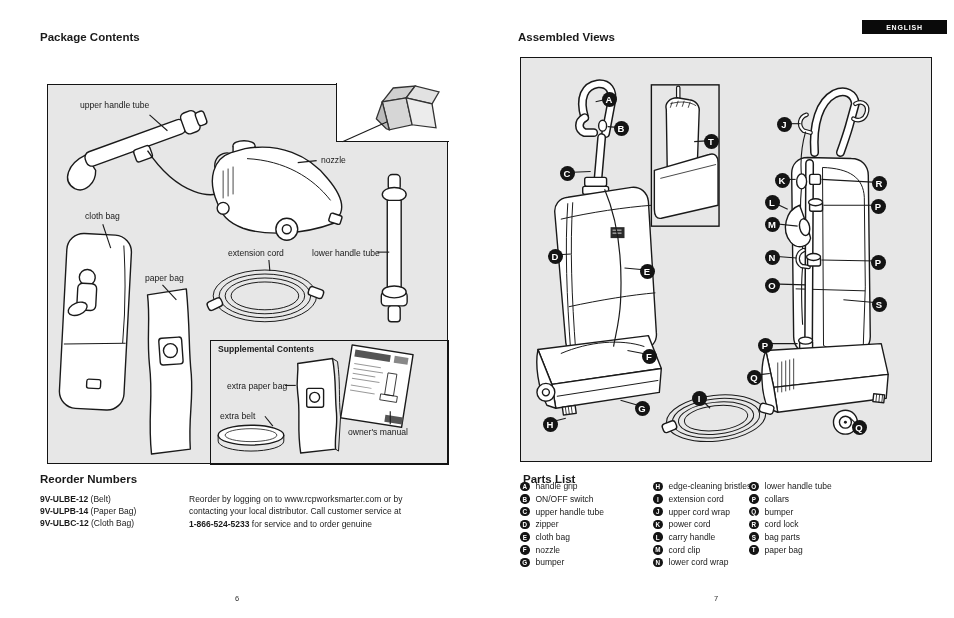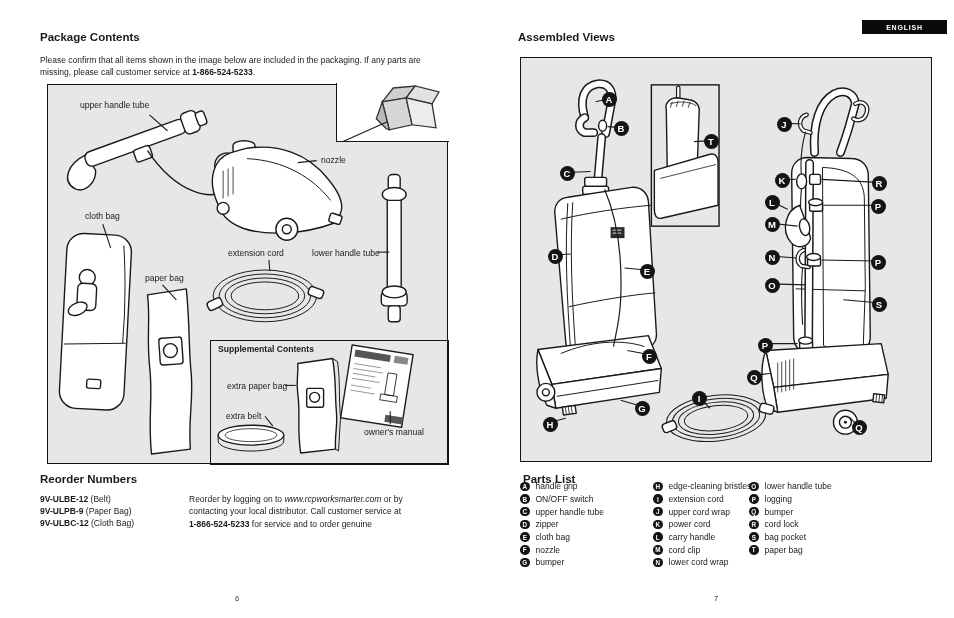--- a/index.html
+++ b/index.html
@@ -1,21 +1,21 @@
 <!DOCTYPE html>
 <html><head>
 <meta charset="utf-8">
 <style>
   html,body{margin:0;padding:0}
   .sheet{position:relative;width:954px;height:618px;background:#ffffff;
     font-family:"Liberation Sans",sans-serif;color:#1a1a1a;overflow:hidden}
   .h1{position:absolute;font-size:11.5px;font-weight:700}
   .body-text{position:absolute;font-size:8.5px}
   .body-text .tline{height:12.3px;white-space:nowrap}
-  .b{font-weight:700}.i{font-style:italic}
+  .b{font-weight:700}.i{}
   .diagram{position:absolute;background:#e7e7e7;border:1.5px solid #141414;box-sizing:border-box}
   .art,.overlay{position:absolute;left:0;top:0;width:100%;height:100%}
   .overlay{pointer-events:none}
   .notch{position:absolute;top:-2px;right:-2px;width:113px;height:59px;background:#ffffff;
     border-left:1.5px solid #141414;border-bottom:1.5px solid #141414;box-sizing:border-box}
   .supp-box{position:absolute;left:162px;top:255px;width:239px;height:125px;
     border:1.5px solid #141414;box-sizing:border-box}
   .supp-title{position:absolute;left:170px;top:259px;font-size:8.6px;font-weight:700}
   .dlabel{position:absolute;font-size:8.6px;line-height:9px;white-space:nowrap}
   .callout{position:absolute;width:15px;height:15px;margin:-7.5px 0 0 -7.5px;border-radius:50%;
@@ -44,24 +44,20 @@
 </style>
 </head>
 <body>
 
 <div class="sheet">
 
   <div class="eng-tag">ENGLISH</div>
 
   <div class="h1" style="left:40px;top:31px">Package Contents</div>
 
-  <div class="body-text" style="left:40px;top:55px">
-      <div class="tline"><span>Please confirm that all items shown in the image below are included in the packaging. If any parts are</span></div>
-      <div class="tline"><span>missing, please call customer service at </span><span class="b">1-866-524-5233</span><span>.</span></div>
-    </div>
 
   <div class="diagram" style="left:47px;top:84px;width:401px;height:380px">
 
     <svg class="art" viewBox="0 0 401 380">
 
       <g transform="translate(0,-8) rotate(-20 40 84)">
         <path class="s" d="M40,78 C20,80 8,94 18,106 C26,114 40,108 44,96 Z"></path>
         <rect class="s" x="38" y="76" width="106" height="15" rx="6"></rect>
         <rect class="s" x="86" y="90" width="17" height="13" rx="3"></rect>
         <rect class="s" x="142" y="72" width="16" height="22" rx="5"></rect>
@@ -149,28 +145,28 @@
 
     <div class="supp-box"></div>
     <div class="supp-title">Supplemental Contents</div>
   <div class="dlabel" style="left: 32px; top: 16px;">upper handle tube</div>
       <div class="dlabel" style="left: 273px; top: 71px;">nozzle</div>
       <div class="dlabel" style="left: 37px; top: 127px;">cloth bag</div>
       <div class="dlabel" style="left: 97px; top: 189px;">paper bag</div>
       <div class="dlabel" style="left: 180px; top: 164px;">extension cord</div>
       <div class="dlabel" style="left: 264px; top: 164px;">lower handle tube</div>
       <div class="dlabel" style="left: 179px; top: 297px;">extra paper bag</div>
-      <div class="dlabel" style="left: 178px; top: 327px;">extra belt</div>
-      <div class="dlabel" style="left: 300px; top: 343px; margin-left: 16px;">owner's manual</div>
+      <div class="dlabel" style="left: 172px; top: 327px;">extra belt</div>
+      <div class="dlabel" style="left: 300px; top: 343px;">owner's manual</div>
     </div>
 
   <div class="h1" style="left:40px;top:473px">Reorder Numbers</div>
   <div class="code-list">
       <div class="code-row"><span class="b">9V-ULBE-12</span><span> (Belt)</span></div>
-      <div class="code-row"><span class="b">9V-ULPB-9</span><span> (Paper Bag)</span></div>
+      <div class="code-row"><span class="b">9V-ULPB-14</span><span> (Paper Bag)</span></div>
       <div class="code-row"><span class="b">9V-ULBC-12</span><span> (Cloth Bag)</span></div>
     </div>
   <div class="body-text" style="left:189px;top:494px">
       <div class="tline"><span>Reorder by logging on to </span><span class="i">www.rcpworksmarter.com</span><span> or by</span></div>
       <div class="tline"><span>contacting your local distributor. Call customer service at</span></div>
       <div class="tline"><span class="b">1-866-524-5233</span><span> for service and to order genuine</span></div>
     </div>
   <div class="pageno" style="left:230px;top:594px">6</div>
 
   <div class="h1" style="left:518px;top:31px">Assembled Views</div>
@@ -372,33 +368,33 @@
         <span class="pl-label">lower cord wrap</span>
       </div>
     </div>
   <div class="pl-col" style="left:749px">
       <div class="pl-row">
         <span class="pl-dot">O</span>
         <span class="pl-label">lower handle tube</span>
       </div>
       <div class="pl-row">
         <span class="pl-dot">P</span>
-        <span class="pl-label">logging</span>
+        <span class="pl-label">collars</span>
       </div>
       <div class="pl-row">
         <span class="pl-dot">Q</span>
         <span class="pl-label">bumper</span>
       </div>
       <div class="pl-row">
         <span class="pl-dot">R</span>
         <span class="pl-label">cord lock</span>
       </div>
       <div class="pl-row">
         <span class="pl-dot">S</span>
-        <span class="pl-label">bag pocket</span>
+        <span class="pl-label">bag parts</span>
       </div>
       <div class="pl-row">
         <span class="pl-dot">T</span>
         <span class="pl-label">paper bag</span>
       </div>
     </div>
   <div class="pageno" style="left:709px;top:594px">7</div>
 
 </div>
 

